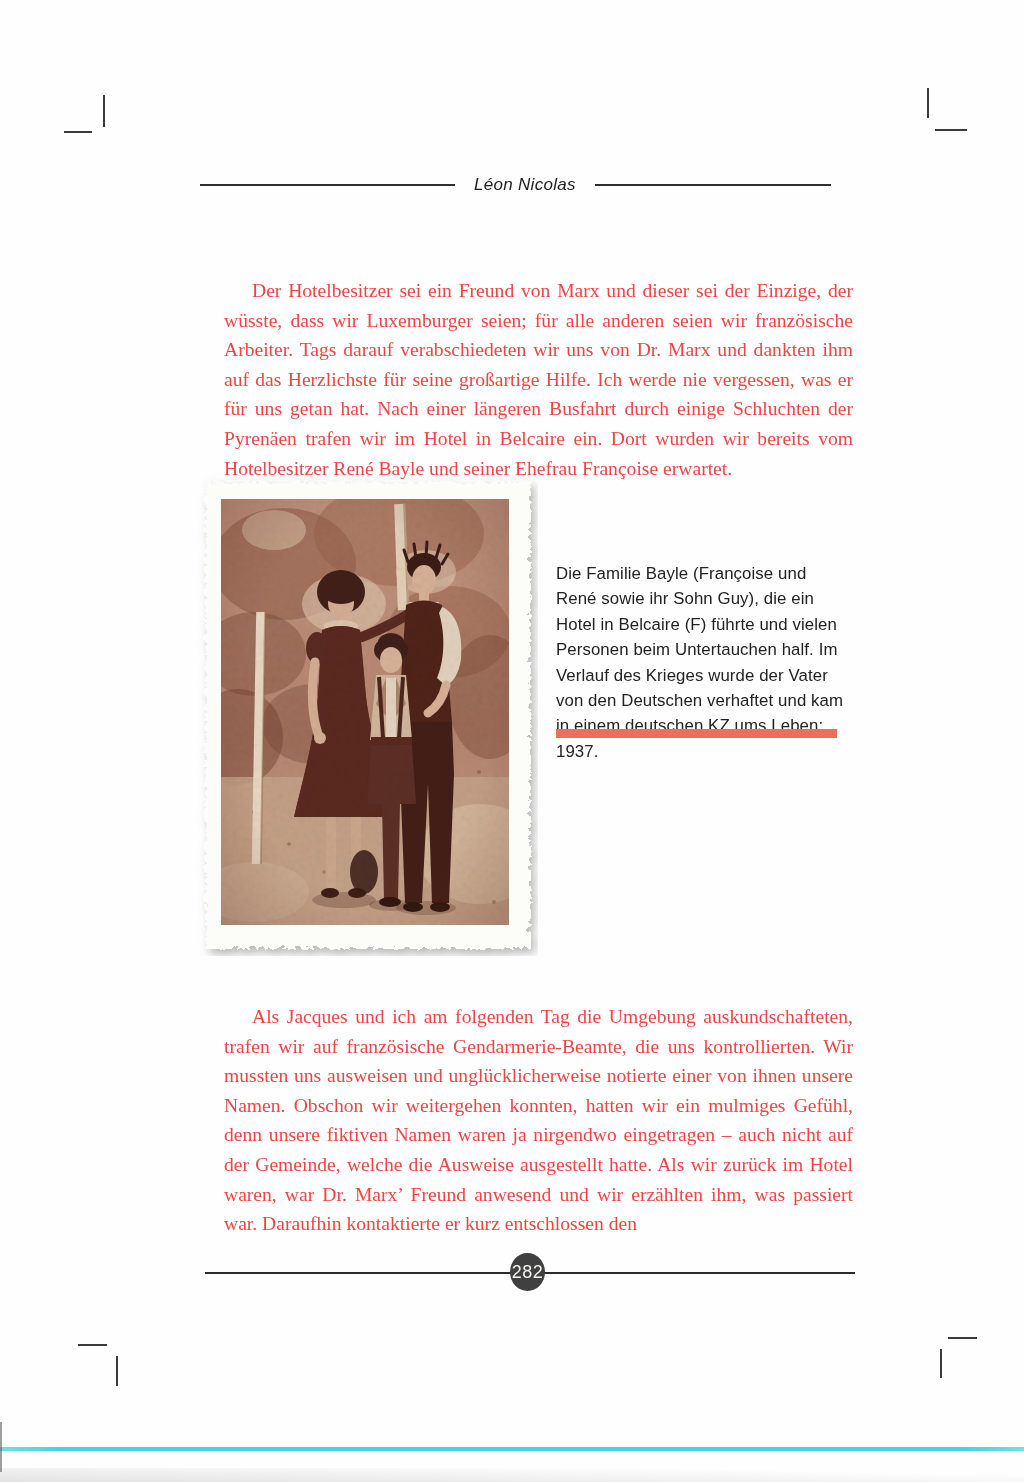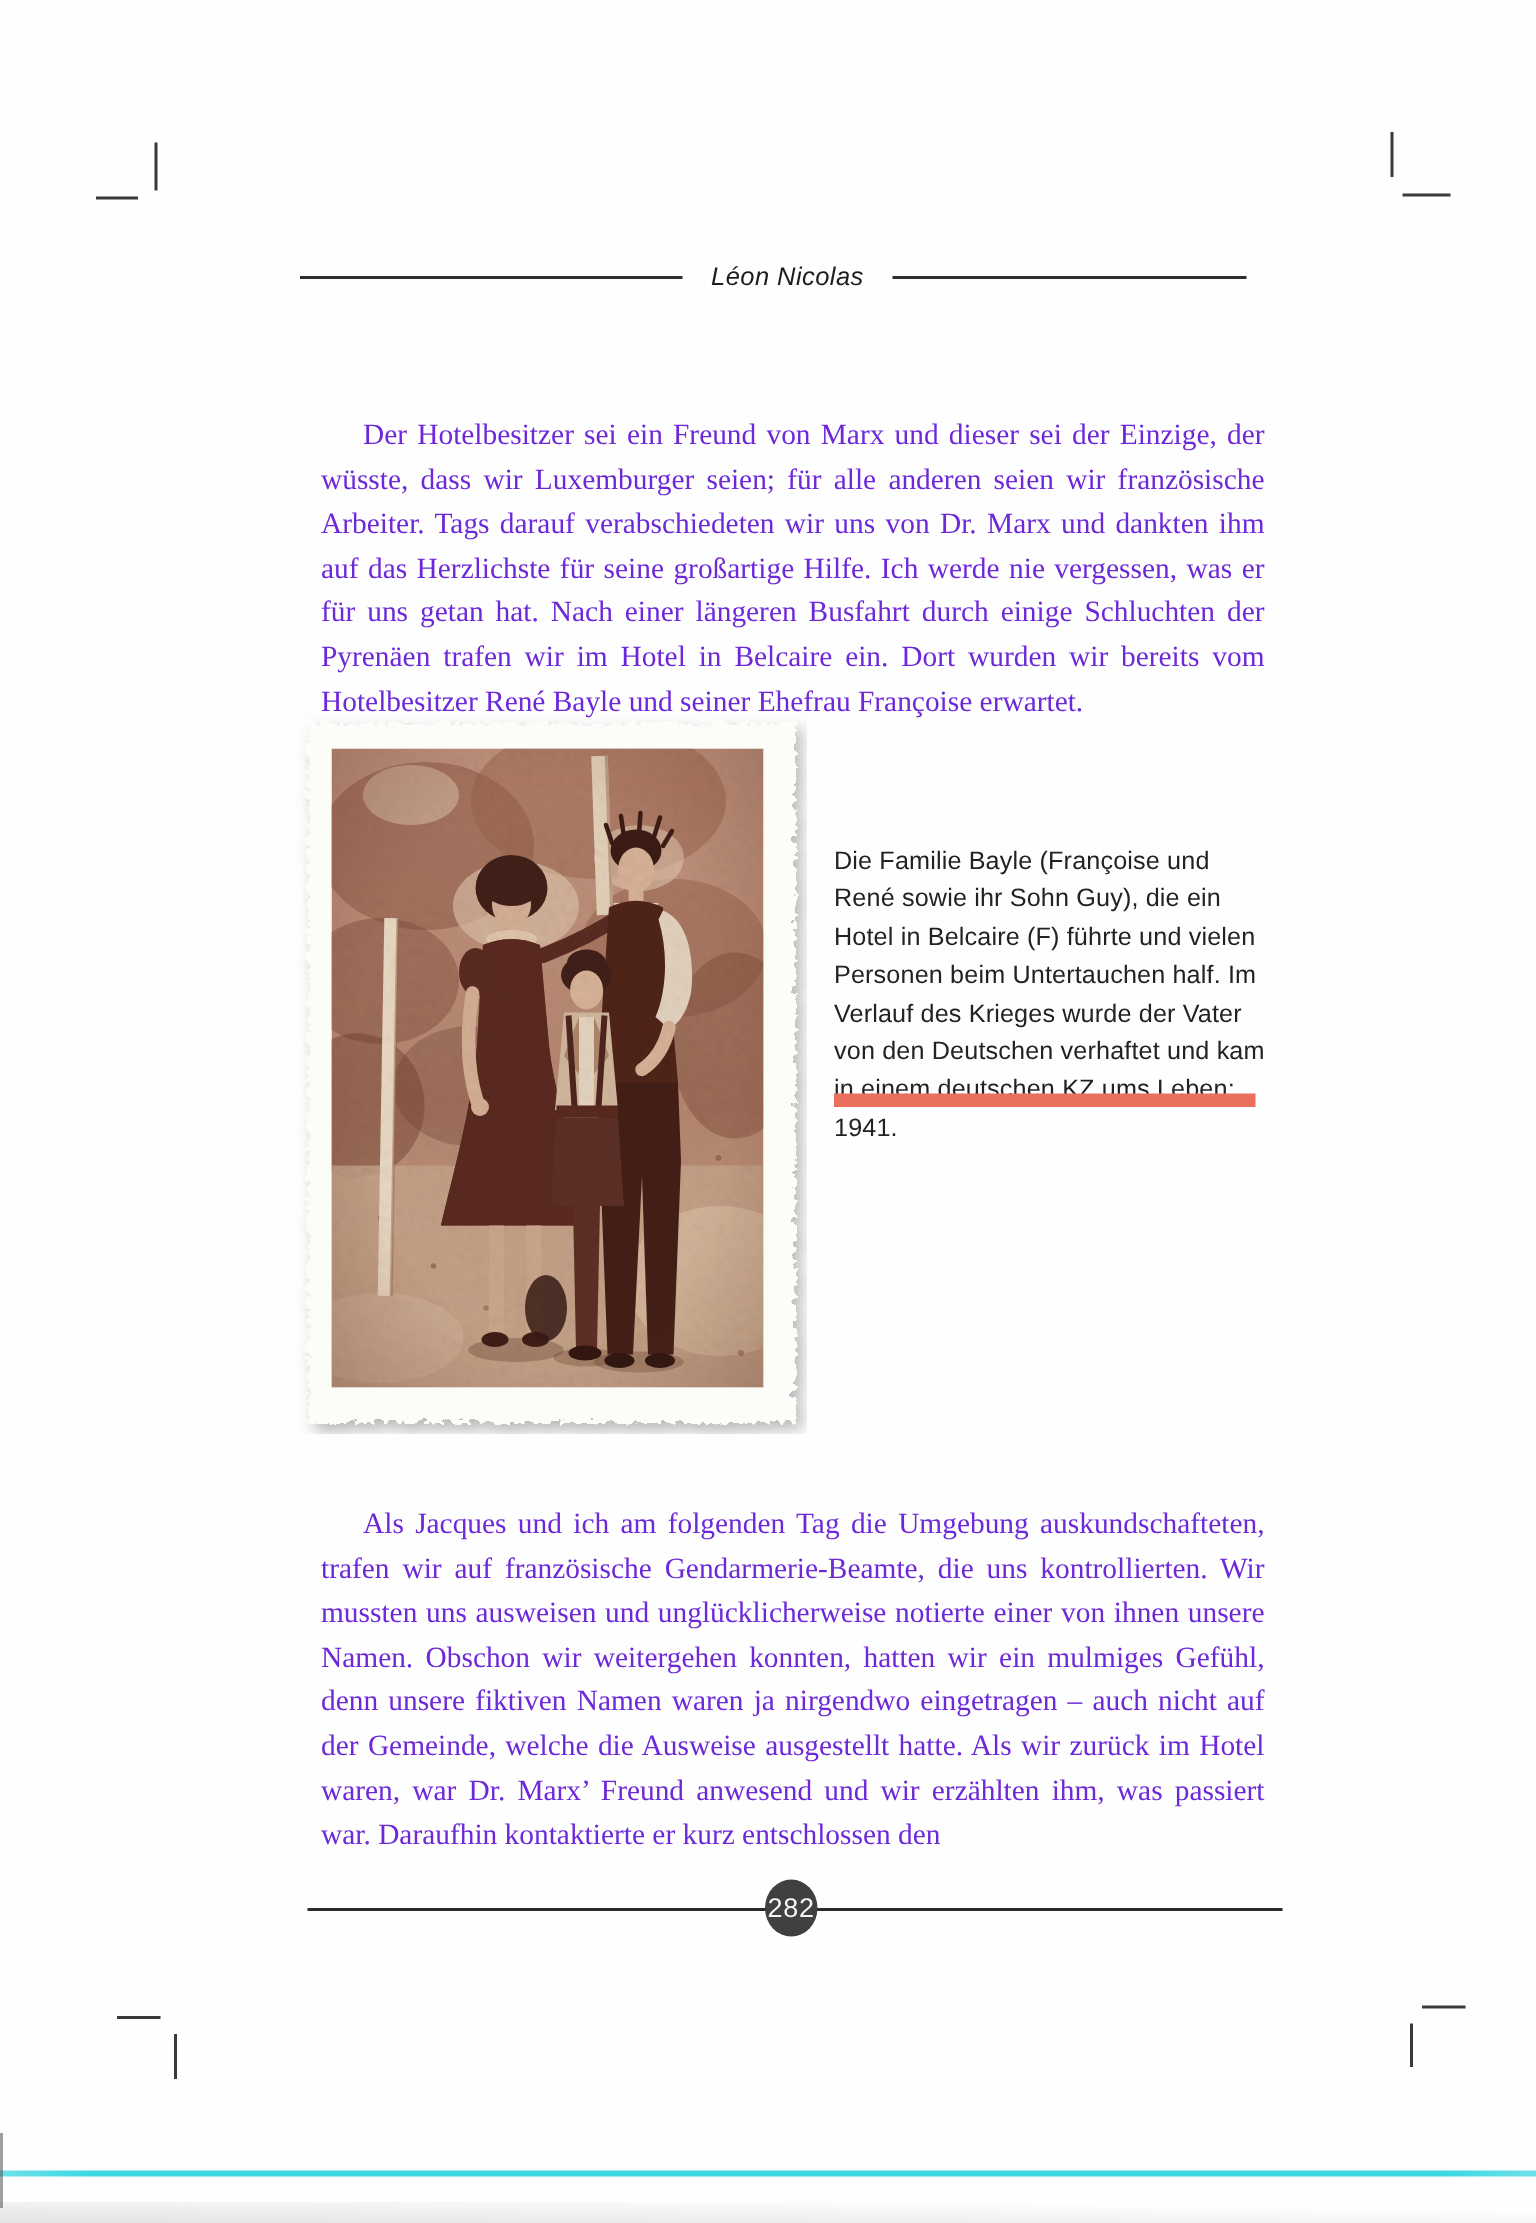--- a/index.html
+++ b/index.html
@@ -21,24 +21,24 @@
   .runhead .rule{height:2px;background:#2e2e2e;}
   .runhead .rule.left{width:255px;}
   .runhead .rule.right{flex:1;}
   .runhead .title{
     font-family:"Liberation Sans", sans-serif;
     font-style:italic;font-size:17px;color:#1d1d1d;
     padding:0 19px;white-space:nowrap;letter-spacing:.3px;
   }
   
   .bodytext{
-    position:absolute;left:214px;width:629px;
+    position:absolute;left:224px;width:629px;
     font-size:19.6px;line-height:29.6px;
     text-align:justify;text-indent:28px;
-    color:#6d28d9;
+    color:#ef4444;
     margin-top:25px;
   }
   .para1{top:251px;}
   .para2{top:977px;}
   
   .photo-wrap{position:absolute;left:194px;top:472px;width:344px;height:484px;}
   .photo-wrap svg{display:block;width:100%;height:100%;}
   
   .caption{
     position:absolute;left:556px;top:561px;width:292px;
@@ -207,21 +207,21 @@
           <ellipse cx="196" cy="430" rx="11" ry="5" fill="#32160f"></ellipse>
         </g>
 
         <rect x="27" y="27" width="288" height="426" filter="url(#grain)" opacity="0.15" style="mix-blend-mode:multiply"></rect>
         <rect x="27" y="27" width="288" height="426" fill="#a97c5f" opacity="0.08" style="mix-blend-mode:multiply"></rect>
         <rect x="27" y="27" width="288" height="426" fill="url(#vg)"></rect>
       </g>
     </svg>
   </div>
 
-  <div class="caption">Die Familie Bayle (Françoise und René sowie ihr Sohn Guy), die ein Hotel in Belcaire (F) führte und vielen Personen beim Untertauchen half. Im Verlauf des Krieges wurde der Vater von den Deutschen verhaftet und kam in einem deutschen KZ ums Leben; 1941.</div>
+  <div class="caption">Die Familie Bayle (Françoise und René sowie ihr Sohn Guy), die ein Hotel in Belcaire (F) führte und vielen Personen beim Untertauchen half. Im Verlauf des Krieges wurde der Vater von den Deutschen verhaftet und kam in einem deutschen KZ ums Leben; 1937.</div>
   <div class="caption-bar"></div>
 
   <p class="bodytext para2">Als Jacques und ich am folgenden Tag die Umgebung auskundschafteten, trafen wir auf französische Gendarmerie-Beamte, die uns kontrollierten. Wir mussten uns ausweisen und unglücklicherweise notierte einer von ihnen unsere Namen. Obschon wir weitergehen konnten, hatten wir ein mulmiges Gefühl, denn unsere fiktiven Namen waren ja nirgendwo eingetragen – auch nicht auf der Gemeinde, welche die Ausweise ausgestellt hatte. Als wir zurück im Hotel waren, war Dr. Marx’ Freund anwesend und wir erzählten ihm, was passiert war. Daraufhin kontaktierte er kurz entschlossen den</p>
 
   <div class="footer-rule"></div>
   <div class="page-badge">
     <span>282</span>
   </div>
 
   <div class="cyan-rule"></div>

